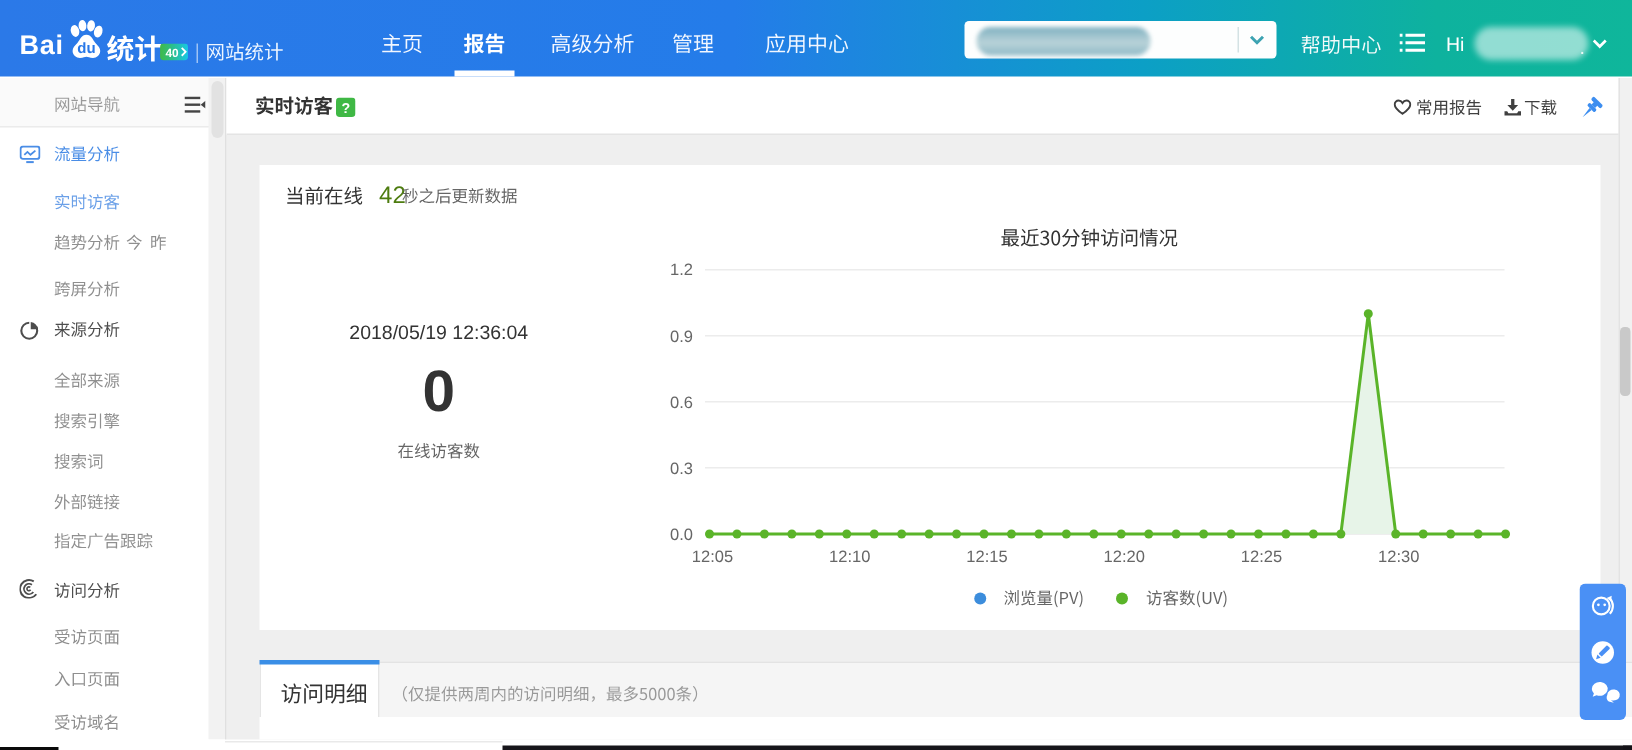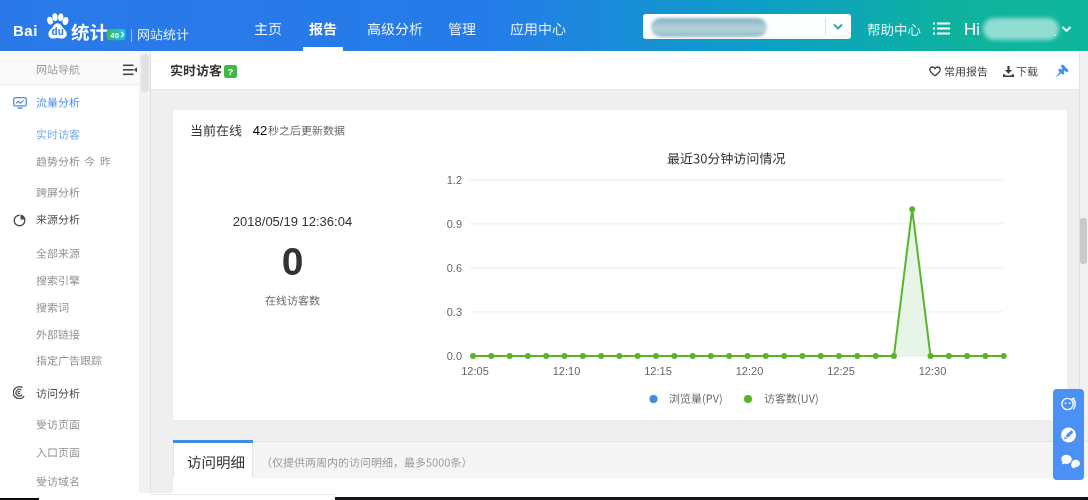--- a/index.html
+++ b/index.html
@@ -1,19 +1,19 @@
 <!DOCTYPE html>
 <html><head><meta charset="utf-8"><style>
 html,body{margin:0;padding:0}
 body{width:1088px;height:500px;overflow:hidden;position:relative;background:#fff;font-family:"Liberation Sans",sans-serif}
 svg{display:block}
 </style></head><body>
 <div style="position:absolute;left:151px;top:90px;width:937px;height:410px;background:#efefef"></div>
 <div style="position:absolute;left:0px;top:0px;width:1088px;height:51px;background:linear-gradient(90deg,#2b79e8 0%,#247ce9 45%,#0c9fc6 70%,#0eb29e 88%,#0fb69b 100%)"></div>
-<div style="position:absolute;top:20.4px;font-size:15px;font-weight:700;color:#fff;line-height:21px;white-space:pre;letter-spacing:0.5px;left:13.0px">Bai</div>
+<div style="position:absolute;top:20.4px;font-size:18px;font-weight:700;color:#fff;line-height:21px;white-space:pre;letter-spacing:0.5px;left:13.0px">Bai</div>
 <svg style="position:absolute;left:45px;top:12px" width="25" height="28" viewBox="0 0 25 28">
 <g fill="#fff">
 <ellipse cx="5" cy="8.6" rx="2.8" ry="4" transform="rotate(-14 5.2 8.5)"></ellipse>
 <ellipse cx="10" cy="5.1" rx="2.6" ry="3.8" transform="rotate(-4 10.1 5.3)"></ellipse>
 <ellipse cx="15.7" cy="5.2" rx="2.6" ry="3.8" transform="rotate(6 15.6 5.4)"></ellipse>
 <ellipse cx="20.5" cy="9" rx="2.8" ry="4" transform="rotate(16 20.3 9)"></ellipse>
 <path d="M12.6 11.2 C9.2 11.2 8.6 14.4 6.6 16.6 C4.8 18.6 3.4 19.6 3.4 22 C3.4 24.8 5.9 26.6 8.3 26.6 C10.7 26.6 11.4 25.9 12.6 25.9 C13.8 25.9 14.6 26.6 17 26.6 C19.4 26.6 21.8 24.7 21.8 22 C21.8 19.6 20.3 18.6 18.6 16.6 C16.6 14.4 16 11.2 12.6 11.2 Z"></path>
 </g>
 <text x="12.7" y="23.3" font-family="Liberation Sans" font-size="10" font-weight="bold" fill="#2878e8" text-anchor="middle">du</text>
 </svg>
@@ -78,21 +78,21 @@
     </svg>
   </div>
 <svg style="position:absolute;left:933px;top:22px" width="17" height="13" viewBox="0 0 17 13" fill="#fff">
 <rect x="0" y="0.5" width="2" height="2"></rect>
     <rect x="4" y="0.5" width="13" height="2"></rect>
 <rect x="0" y="5.5" width="2" height="2"></rect>
     <rect x="4" y="5.5" width="13" height="2"></rect>
 <rect x="0" y="10.5" width="2" height="2"></rect>
     <rect x="4" y="10.5" width="13" height="2"></rect>
 </svg>
-<div style="position:absolute;top:22.5px;font-size:17px;font-weight:400;color:#fff;line-height:13px;white-space:pre;left:964.0px">Hi</div>
+<div style="position:absolute;top:22.5px;font-size:13px;font-weight:400;color:#fff;line-height:13px;white-space:pre;left:964.0px">Hi</div>
 <div style="position:absolute;left:983px;top:18px;width:76px;height:22px;background:rgba(255,255,255,.55);border-radius:11px;filter:blur(2px)"></div>
 <div style="position:absolute;top:24.5px;font-size:13px;font-weight:400;color:#eaf7f5;line-height:13px;white-space:pre;left:1053.0px">.</div>
 <svg style="position:absolute;left:1061px;top:26px" width="11" height="7" viewBox="0 0 11 7">
     <path d="M1.5 1 L5.5 5 L9.5 1" stroke="#fff" stroke-width="1.8" fill="none"></path>
   </svg>
 <div style="position:absolute;left:0px;top:52px;width:150px;height:448px;background:#fff"></div>
 <div style="position:absolute;left:0px;top:52px;width:150px;height:33px;background:#fafafa;border-bottom:1px solid #ebebeb;box-sizing:border-box"></div>
 <div style="position:absolute;left:150px;top:52px;width:1px;height:448px;background:#e0e0e0"></div>
 <div style="position:absolute;left:139px;top:52px;width:11px;height:441px;background:#f2f2f2"></div>
 <div style="position:absolute;left:140.5px;top:54px;width:8px;height:38px;background:#e2e2e2;border-radius:4px"></div>
@@ -235,21 +235,21 @@
 <rect x="-3.5" y="-2" width="7" height="2.6" rx="1"></rect>
 <path d="M-1 0.6 L1 0.6 L0.1 8.4 Z"></path>
 </g>
 </svg>
 <div style="position:absolute;left:173px;top:110px;width:894px;height:310px;background:#fff"></div>
 <div style="position:absolute;left:189.5px;top:123.6px;line-height:0">
     <svg width="52.0" height="15.1" viewBox="0 -11.4 52.0 15.1">
       <path fill="#333333" d="M1.6 -10C2.3 -9.1 3 -7.8 3.2 -7L4.2 -7.4C3.9 -8.2 3.2 -9.4 2.5 -10.3ZM10.4 -10.5C10 -9.5 9.3 -8.1 8.7 -7.2L9.6 -6.9C10.2 -7.7 10.9 -9 11.5 -10.1ZM1.5 -0.5V0.5H10.3V1.1H11.3V-6.3H7V-10.9H6V-6.3H1.8V-5.3H10.3V-3.5H2.2V-2.5H10.3V-0.5ZM20.9 -6.7V-1.4H21.8V-6.7ZM23.5 -7.1V-0.2C23.5 0 23.4 0.1 23.2 0.1C23 0.1 22.3 0.1 21.5 0.1C21.6 0.3 21.8 0.7 21.9 1C22.9 1 23.5 1 23.9 0.8C24.3 0.7 24.5 0.4 24.5 -0.2V-7.1ZM22.4 -11C22.1 -10.3 21.6 -9.5 21.2 -8.9H17.3L17.9 -9.1C17.7 -9.6 17.1 -10.4 16.6 -10.9L15.7 -10.6C16.2 -10.1 16.7 -9.4 16.9 -8.9H13.7V-8H25.3V-8.9H22.3C22.7 -9.4 23.1 -10 23.4 -10.6ZM18.3 -3.9V-2.6H15.4V-3.9ZM18.3 -4.7H15.4V-6H18.3ZM14.5 -6.8V1H15.4V-1.8H18.3V-0.1C18.3 0.1 18.3 0.1 18.1 0.1C17.9 0.1 17.3 0.1 16.7 0.1C16.8 0.4 16.9 0.7 17 1C17.9 1 18.4 1 18.8 0.8C19.2 0.7 19.3 0.4 19.3 -0.1V-6.8ZM31.1 -10.9C30.9 -10.3 30.7 -9.6 30.4 -8.9H26.8V-8H30C29.1 -6.3 28 -4.8 26.5 -3.7C26.6 -3.5 26.9 -3.1 27 -2.8C27.5 -3.2 28.1 -3.7 28.5 -4.1V1H29.5V-5.3C30.1 -6.1 30.6 -7 31.1 -8H38.2V-8.9H31.5C31.7 -9.5 31.9 -10.1 32.1 -10.7ZM33.8 -7.3V-4.8H30.8V-3.9H33.8V-0.2H30.3V0.7H38.2V-0.2H34.7V-3.9H37.7V-4.8H34.7V-7.3ZM39.7 -0.7 39.9 0.2C41.1 -0.1 42.7 -0.6 44.2 -1L44 -1.9C42.4 -1.4 40.8 -1 39.7 -0.7ZM48.2 -10.1C48.8 -9.8 49.6 -9.3 50 -9L50.6 -9.6C50.2 -9.9 49.4 -10.4 48.7 -10.7ZM39.9 -5.5C40.1 -5.6 40.4 -5.7 42 -5.9C41.4 -5 40.9 -4.4 40.7 -4.1C40.3 -3.6 40 -3.3 39.7 -3.3C39.8 -3 40 -2.6 40 -2.4C40.3 -2.5 40.7 -2.7 44 -3.3C44 -3.5 44 -3.9 44 -4.1L41.4 -3.7C42.4 -4.8 43.4 -6.3 44.2 -7.7L43.4 -8.2C43.1 -7.7 42.9 -7.2 42.6 -6.7L40.9 -6.6C41.7 -7.7 42.5 -9.1 43 -10.5L42.1 -10.9C41.6 -9.3 40.6 -7.7 40.4 -7.2C40.1 -6.8 39.8 -6.5 39.6 -6.4C39.7 -6.2 39.9 -5.7 39.9 -5.5ZM50.5 -4.5C50 -3.7 49.3 -3 48.5 -2.3C48.3 -3 48.1 -3.8 47.9 -4.8L51.3 -5.4L51.1 -6.3L47.8 -5.6C47.8 -6.2 47.7 -6.8 47.7 -7.4L50.9 -7.9L50.7 -8.7L47.6 -8.2C47.6 -9.1 47.6 -10 47.6 -10.9H46.6C46.6 -10 46.6 -9 46.7 -8.1L44.6 -7.8L44.8 -6.9L46.7 -7.2C46.8 -6.6 46.8 -6 46.9 -5.5L44.4 -5L44.5 -4.1L47 -4.6C47.2 -3.5 47.4 -2.5 47.7 -1.7C46.6 -1 45.3 -0.4 44 0C44.2 0.2 44.4 0.6 44.6 0.8C45.8 0.4 46.9 -0.2 48 -0.9C48.5 0.3 49.2 1 50.1 1C51 1 51.3 0.6 51.5 -0.9C51.3 -1 51 -1.2 50.8 -1.4C50.7 -0.2 50.6 0.1 50.2 0.1C49.7 0.1 49.2 -0.5 48.8 -1.4C49.8 -2.2 50.7 -3.1 51.4 -4.1Z"></path>
     </svg>
   </div>
-<div style="position:absolute;top:123.5px;font-size:13px;font-weight:400;color:#000000;line-height:13px;white-space:pre;left:252.7px">42</div>
+<div style="position:absolute;top:123.5px;font-size:16px;font-weight:400;color:#4d7c0f;line-height:13px;white-space:pre;left:252.7px">42</div>
 <div style="position:absolute;left:267.7px;top:124.7px;line-height:0">
     <svg width="77.0" height="12.8" viewBox="0 -9.7 77.0 12.8">
       <path fill="#666666" d="M5.4 -7.4C5.3 -6.2 5 -4.9 4.6 -4C4.8 -4 5.1 -3.8 5.3 -3.7C5.7 -4.6 6 -5.9 6.2 -7.2ZM8.5 -7.3C9 -6.3 9.6 -5.1 9.8 -4.3L10.5 -4.5C10.3 -5.4 9.8 -6.6 9.2 -7.5ZM9.2 -3.9C8.4 -1.7 6.7 -0.5 4 0.1C4.1 0.3 4.3 0.6 4.4 0.8C7.3 0.2 9.1 -1.2 10 -3.6ZM7 -9.2V-2.4H7.8V-9.2ZM4.1 -9.1C3.3 -8.7 1.8 -8.4 0.6 -8.2C0.7 -8 0.8 -7.7 0.8 -7.6C1.3 -7.6 1.8 -7.7 2.3 -7.8V-6.1H0.5V-5.4H2.2C1.8 -4.1 1 -2.7 0.3 -1.9C0.5 -1.7 0.7 -1.4 0.7 -1.1C1.3 -1.8 1.9 -2.9 2.3 -4V0.9H3.1V-4.2C3.5 -3.7 3.9 -3 4.1 -2.7L4.6 -3.3C4.4 -3.6 3.4 -4.8 3.1 -5.1V-5.4H4.7V-6.1H3.1V-8C3.7 -8.1 4.2 -8.3 4.6 -8.4ZM13.6 -1.5C13 -1.5 12.3 -0.9 11.5 -0.1L12.2 0.7C12.7 -0 13.2 -0.7 13.6 -0.7C13.8 -0.7 14.1 -0.3 14.6 -0C15.3 0.4 16.2 0.6 17.6 0.6C18.6 0.6 20.5 0.5 21.3 0.5C21.4 0.2 21.5 -0.2 21.6 -0.5C20.5 -0.3 18.9 -0.2 17.6 -0.2C16.4 -0.2 15.5 -0.3 14.8 -0.8L14.5 -1C16.7 -2.4 19.2 -4.7 20.5 -6.7L19.9 -7.1L19.8 -7.1H12.1V-6.2H19.2C17.9 -4.6 15.7 -2.6 13.7 -1.4ZM15.6 -8.9C16 -8.3 16.5 -7.5 16.7 -7.1L17.5 -7.5C17.3 -8 16.7 -8.7 16.3 -9.3ZM23.7 -8.2V-5.4C23.7 -3.7 23.5 -1.3 22.4 0.3C22.6 0.4 22.9 0.7 23 0.9C24.3 -0.9 24.5 -3.6 24.5 -5.4H32.5V-6.2H24.5V-7.6C27 -7.7 29.8 -8 31.7 -8.5L31 -9.2C29.3 -8.7 26.3 -8.4 23.7 -8.2ZM25.4 -3.8V0.9H26.3V0.3H30.8V0.9H31.7V-3.8ZM26.3 -0.5V-3.1H30.8V-0.5ZM35.8 -2.6 35.1 -2.3C35.4 -1.7 35.9 -1.2 36.4 -0.8C35.8 -0.4 34.8 -0.1 33.5 0.2C33.7 0.4 33.9 0.7 34 0.9C35.4 0.6 36.5 0.2 37.2 -0.3C38.7 0.5 40.7 0.7 43.3 0.8C43.4 0.6 43.5 0.2 43.7 0C41.2 -0 39.3 -0.2 37.9 -0.8C38.4 -1.4 38.7 -2 38.9 -2.7H42.6V-7H39V-7.9H43.3V-8.7H33.7V-7.9H38.1V-7H34.7V-2.7H38C37.9 -2.2 37.6 -1.7 37.1 -1.3C36.6 -1.6 36.1 -2 35.8 -2.6ZM35.5 -4.5H38.1V-4.1C38.1 -3.8 38.1 -3.6 38.1 -3.4H35.5ZM39 -3.4C39 -3.6 39 -3.8 39 -4.1V-4.5H41.8V-3.4ZM35.5 -6.3H38.1V-5.2H35.5ZM39 -6.3H41.8V-5.2H39ZM48 -2.3C48.3 -1.8 48.7 -1 48.9 -0.6L49.4 -0.9C49.3 -1.4 48.9 -2.1 48.5 -2.6ZM45.5 -2.6C45.3 -1.9 44.9 -1.2 44.5 -0.7C44.6 -0.6 44.9 -0.4 45 -0.3C45.5 -0.8 45.9 -1.6 46.2 -2.4ZM50.1 -8.2V-4.4C50.1 -2.9 50 -1 49.1 0.3C49.2 0.4 49.6 0.6 49.7 0.8C50.7 -0.6 50.9 -2.8 50.9 -4.4V-4.8H52.5V0.8H53.3V-4.8H54.5V-5.5H50.9V-7.6C52 -7.8 53.3 -8.1 54.2 -8.4L53.5 -9C52.7 -8.7 51.3 -8.4 50.1 -8.2ZM46.4 -9.1C46.5 -8.8 46.7 -8.4 46.8 -8.1H44.7V-7.4H49.5V-8.1H47.7C47.6 -8.4 47.3 -8.9 47.1 -9.3ZM48.1 -7.3C48 -6.8 47.8 -6.1 47.6 -5.6H44.5V-4.9H46.8V-3.7H44.5V-3H46.8V-0.2C46.8 -0.1 46.7 -0.1 46.6 -0.1C46.5 -0 46.2 -0 45.8 -0.1C45.9 0.1 46 0.5 46 0.6C46.6 0.6 46.9 0.6 47.2 0.5C47.4 0.4 47.5 0.2 47.5 -0.2V-3H49.6V-3.7H47.5V-4.9H49.7V-5.6H48.3C48.5 -6 48.7 -6.6 48.9 -7.2ZM45.4 -7.2C45.6 -6.7 45.8 -6 45.8 -5.6L46.5 -5.8C46.5 -6.2 46.3 -6.8 46.1 -7.3ZM59.9 -9C59.7 -8.6 59.3 -8 59 -7.6L59.6 -7.3C59.9 -7.7 60.2 -8.2 60.6 -8.7ZM56 -8.7C56.3 -8.3 56.6 -7.7 56.6 -7.3L57.3 -7.5C57.2 -7.9 56.9 -8.5 56.6 -9ZM59.5 -2.9C59.3 -2.3 58.9 -1.8 58.5 -1.4C58.1 -1.6 57.6 -1.8 57.2 -2C57.4 -2.2 57.6 -2.5 57.7 -2.9ZM56.2 -1.7C56.7 -1.5 57.4 -1.2 57.9 -0.9C57.2 -0.4 56.4 -0.1 55.5 0.2C55.6 0.3 55.8 0.6 55.8 0.8C56.9 0.5 57.8 0.1 58.6 -0.5C58.9 -0.3 59.3 -0.1 59.5 0.1L60.1 -0.5C59.8 -0.6 59.5 -0.8 59.1 -1C59.7 -1.7 60.2 -2.4 60.4 -3.4L60 -3.6L59.9 -3.6H58.1L58.3 -4.1L57.6 -4.3C57.5 -4 57.4 -3.8 57.3 -3.6H55.8V-2.9H56.9C56.7 -2.4 56.4 -2 56.2 -1.7ZM57.8 -9.3V-7.2H55.5V-6.5H57.6C57 -5.8 56.2 -5.1 55.4 -4.8C55.6 -4.6 55.8 -4.3 55.9 -4.2C56.6 -4.5 57.3 -5.1 57.8 -5.8V-4.4H58.6V-5.9C59.1 -5.6 59.8 -5 60.1 -4.8L60.5 -5.4C60.3 -5.6 59.3 -6.2 58.8 -6.5H60.8V-7.2H58.6V-9.3ZM61.9 -9.2C61.6 -7.2 61.1 -5.4 60.3 -4.2C60.5 -4.1 60.8 -3.8 60.9 -3.7C61.2 -4.1 61.4 -4.6 61.7 -5.1C61.9 -4.1 62.2 -3.1 62.6 -2.2C62 -1.1 61.2 -0.3 60 0.2C60.1 0.4 60.3 0.7 60.4 0.9C61.5 0.3 62.4 -0.5 63 -1.4C63.6 -0.5 64.3 0.3 65.1 0.8C65.3 0.6 65.5 0.3 65.7 0.1C64.8 -0.4 64 -1.2 63.5 -2.2C64.1 -3.3 64.4 -4.7 64.7 -6.3H65.4V-7.1H62.3C62.4 -7.7 62.6 -8.4 62.7 -9ZM63.9 -6.3C63.7 -5.1 63.5 -4 63.1 -3C62.6 -4 62.3 -5.1 62.1 -6.3ZM71.3 -2.6V0.9H72V0.4H75.4V0.8H76.2V-2.6H74.1V-4H76.5V-4.7H74.1V-5.9H76.2V-8.8H70.3V-5.4C70.3 -3.7 70.2 -1.3 69.1 0.4C69.3 0.5 69.6 0.7 69.8 0.9C70.7 -0.5 71 -2.3 71.1 -4H73.3V-2.6ZM71.1 -8H75.4V-6.6H71.1ZM71.1 -5.9H73.3V-4.7H71.1L71.1 -5.4ZM72 -0.2V-1.9H75.4V-0.2ZM67.8 -9.2V-7H66.5V-6.2H67.8V-3.8C67.3 -3.7 66.7 -3.5 66.3 -3.4L66.5 -2.6L67.8 -3V-0.2C67.8 0 67.8 0 67.7 0C67.5 0.1 67.1 0.1 66.6 0C66.7 0.3 66.8 0.6 66.8 0.8C67.5 0.8 68 0.8 68.2 0.6C68.5 0.5 68.6 0.3 68.6 -0.2V-3.3L69.9 -3.7L69.8 -4.4L68.6 -4.1V-6.2H69.8V-7H68.6V-9.2Z"></path>
     </svg>
   </div>
 <div style="position:absolute;top:215.0px;font-size:13px;font-weight:400;color:#333333;line-height:13px;white-space:pre;left:292.5px;transform:translateX(-50%)">2018/05/19 12:36:04</div>
 <div style="position:absolute;top:241.9px;font-size:39px;font-weight:700;color:#333333;line-height:39px;white-space:pre;left:292.5px;transform:translateX(-50%)">0</div>
 <div style="position:absolute;left:265.0px;top:295.2px;line-height:0">
     <svg width="55.0" height="12.8" viewBox="0 -9.7 55.0 12.8">
       <path fill="#666666" d="M4.3 -9.2C4.1 -8.7 3.9 -8.1 3.7 -7.5H0.7V-6.7H3.4C2.7 -5.3 1.7 -4 0.4 -3.1C0.5 -3 0.8 -2.6 0.8 -2.4C1.3 -2.7 1.7 -3.1 2.1 -3.5V0.8H2.9V-4.5C3.5 -5.2 3.9 -6 4.3 -6.7H10.3V-7.5H4.6C4.8 -8 5 -8.5 5.2 -9ZM6.6 -6.2V-4H4.1V-3.3H6.6V-0.2H3.7V0.6H10.3V-0.2H7.4V-3.3H9.9V-4H7.4V-6.2ZM11.6 -0.6 11.8 0.2C12.8 -0.1 14.1 -0.5 15.4 -0.9L15.3 -1.6C13.9 -1.2 12.5 -0.8 11.6 -0.6ZM18.7 -8.6C19.3 -8.3 20 -7.9 20.3 -7.6L20.8 -8.1C20.5 -8.4 19.8 -8.8 19.2 -9ZM11.8 -4.7C11.9 -4.7 12.2 -4.8 13.6 -5C13.1 -4.3 12.6 -3.7 12.4 -3.5C12.1 -3.1 11.8 -2.8 11.6 -2.8C11.7 -2.6 11.8 -2.2 11.9 -2C12.1 -2.1 12.5 -2.2 15.2 -2.8C15.2 -3 15.2 -3.3 15.2 -3.5L13 -3.1C13.9 -4.1 14.7 -5.3 15.4 -6.5L14.7 -6.9C14.5 -6.5 14.3 -6.1 14 -5.7L12.6 -5.6C13.3 -6.5 13.9 -7.7 14.4 -8.8L13.6 -9.2C13.2 -7.9 12.4 -6.5 12.1 -6.1C11.9 -5.7 11.7 -5.5 11.5 -5.4C11.6 -5.2 11.7 -4.8 11.8 -4.7ZM20.8 -3.8C20.3 -3.1 19.7 -2.5 19 -2C18.8 -2.5 18.7 -3.2 18.6 -4L21.4 -4.6L21.2 -5.3L18.5 -4.8C18.4 -5.2 18.4 -5.7 18.3 -6.2L21.1 -6.6L20.9 -7.4L18.3 -7C18.2 -7.7 18.2 -8.5 18.2 -9.3H17.4C17.4 -8.4 17.5 -7.6 17.5 -6.9L15.8 -6.6L15.9 -5.9L17.5 -6.1C17.6 -5.6 17.6 -5.1 17.7 -4.6L15.5 -4.2L15.7 -3.5L17.8 -3.9C17.9 -3 18.1 -2.1 18.3 -1.5C17.4 -0.8 16.3 -0.3 15.2 0C15.4 0.2 15.6 0.5 15.7 0.7C16.7 0.3 17.7 -0.2 18.6 -0.7C19.1 0.3 19.6 0.8 20.4 0.8C21.2 0.8 21.4 0.5 21.6 -0.7C21.4 -0.8 21.1 -1 21 -1.2C20.9 -0.2 20.8 0 20.5 0C20 0 19.6 -0.4 19.3 -1.2C20.2 -1.9 20.9 -2.7 21.4 -3.5ZM28.5 -9C28.7 -8.5 28.9 -7.8 29 -7.3L29.9 -7.6C29.8 -8 29.5 -8.7 29.3 -9.2ZM23.4 -8.6C23.9 -8 24.6 -7.3 24.9 -6.9L25.5 -7.5C25.2 -7.9 24.5 -8.6 24 -9.1ZM26.1 -7.3V-6.5H27.7C27.7 -3.8 27.5 -1.1 25.7 0.3C25.9 0.5 26.2 0.7 26.3 0.9C27.7 -0.3 28.2 -2.1 28.4 -4.1H30.9C30.7 -1.4 30.6 -0.4 30.3 -0.1C30.2 0 30.2 0 30 0C29.7 0 29.2 0 28.6 -0C28.8 0.2 28.9 0.5 28.9 0.8C29.4 0.8 30 0.8 30.3 0.8C30.6 0.7 30.9 0.7 31.1 0.4C31.4 0 31.5 -1.2 31.7 -4.5C31.7 -4.6 31.7 -4.9 31.7 -4.9H28.5C28.5 -5.4 28.5 -6 28.5 -6.5H32.5V-7.3ZM22.5 -5.8V-5H24.2V-1.3C24.2 -0.8 23.8 -0.5 23.6 -0.3C23.7 -0.2 24 0.2 24.1 0.4C24.3 0.2 24.5 -0.1 26.5 -1.6C26.4 -1.7 26.3 -2 26.3 -2.3L25 -1.4V-5.8ZM36.9 -5.8H40.3C39.8 -5.3 39.2 -4.9 38.5 -4.4C37.9 -4.8 37.3 -5.3 36.9 -5.8ZM37.2 -7.3C36.6 -6.4 35.5 -5.5 34 -4.8C34.2 -4.7 34.5 -4.4 34.6 -4.2C35.2 -4.5 35.8 -4.9 36.3 -5.3C36.7 -4.8 37.2 -4.4 37.8 -4C36.4 -3.4 34.9 -2.9 33.4 -2.6C33.5 -2.5 33.7 -2.1 33.8 -1.9C34.4 -2 35 -2.2 35.5 -2.3V0.9H36.4V0.5H40.7V0.9H41.6V-2.4C42.1 -2.3 42.6 -2.2 43.1 -2.1C43.2 -2.3 43.4 -2.7 43.6 -2.9C42.1 -3.1 40.6 -3.5 39.3 -4C40.2 -4.6 41 -5.3 41.5 -6.2L41 -6.5L40.8 -6.5H37.5C37.7 -6.7 37.9 -6.9 38 -7.1ZM38.5 -3.6C39.3 -3.1 40.2 -2.8 41.1 -2.5H36.1C36.9 -2.8 37.8 -3.1 38.5 -3.6ZM36.4 -0.2V-1.8H40.7V-0.2ZM37.8 -9.1C37.9 -8.9 38.1 -8.5 38.2 -8.2H33.8V-6.2H34.7V-7.5H42.3V-6.2H43.2V-8.2H39.2C39 -8.6 38.8 -9 38.6 -9.3ZM48.9 -9C48.7 -8.6 48.3 -8 48 -7.6L48.6 -7.3C48.9 -7.7 49.2 -8.2 49.6 -8.7ZM45 -8.7C45.3 -8.3 45.6 -7.7 45.6 -7.3L46.3 -7.5C46.2 -7.9 45.9 -8.5 45.6 -9ZM48.5 -2.9C48.3 -2.3 47.9 -1.8 47.5 -1.4C47.1 -1.6 46.6 -1.8 46.2 -2C46.4 -2.2 46.6 -2.5 46.7 -2.9ZM45.2 -1.7C45.7 -1.5 46.4 -1.2 46.9 -0.9C46.2 -0.4 45.4 -0.1 44.5 0.2C44.6 0.3 44.8 0.6 44.8 0.8C45.9 0.5 46.8 0.1 47.6 -0.5C47.9 -0.3 48.3 -0.1 48.5 0.1L49.1 -0.5C48.8 -0.6 48.5 -0.8 48.1 -1C48.7 -1.7 49.2 -2.4 49.4 -3.4L49 -3.6L48.9 -3.6H47.1L47.3 -4.1L46.6 -4.3C46.5 -4 46.4 -3.8 46.3 -3.6H44.8V-2.9H45.9C45.7 -2.4 45.4 -2 45.2 -1.7ZM46.8 -9.3V-7.2H44.5V-6.5H46.6C46 -5.8 45.2 -5.1 44.4 -4.8C44.6 -4.6 44.8 -4.3 44.9 -4.2C45.6 -4.5 46.3 -5.1 46.8 -5.8V-4.4H47.6V-5.9C48.1 -5.6 48.8 -5 49.1 -4.8L49.5 -5.4C49.3 -5.6 48.3 -6.2 47.8 -6.5H49.8V-7.2H47.6V-9.3ZM50.9 -9.2C50.6 -7.2 50.1 -5.4 49.3 -4.2C49.5 -4.1 49.8 -3.8 49.9 -3.7C50.2 -4.1 50.4 -4.6 50.7 -5.1C50.9 -4.1 51.2 -3.1 51.6 -2.2C51 -1.1 50.2 -0.3 49 0.2C49.1 0.4 49.3 0.7 49.4 0.9C50.5 0.3 51.4 -0.5 52 -1.4C52.6 -0.5 53.3 0.3 54.1 0.8C54.3 0.6 54.5 0.3 54.7 0.1C53.8 -0.4 53 -1.2 52.5 -2.2C53.1 -3.3 53.4 -4.7 53.7 -6.3H54.4V-7.1H51.3C51.4 -7.7 51.6 -8.4 51.7 -9ZM52.9 -6.3C52.7 -5.1 52.5 -4 52.1 -3C51.6 -4 51.3 -5.1 51.1 -6.3Z"></path>

